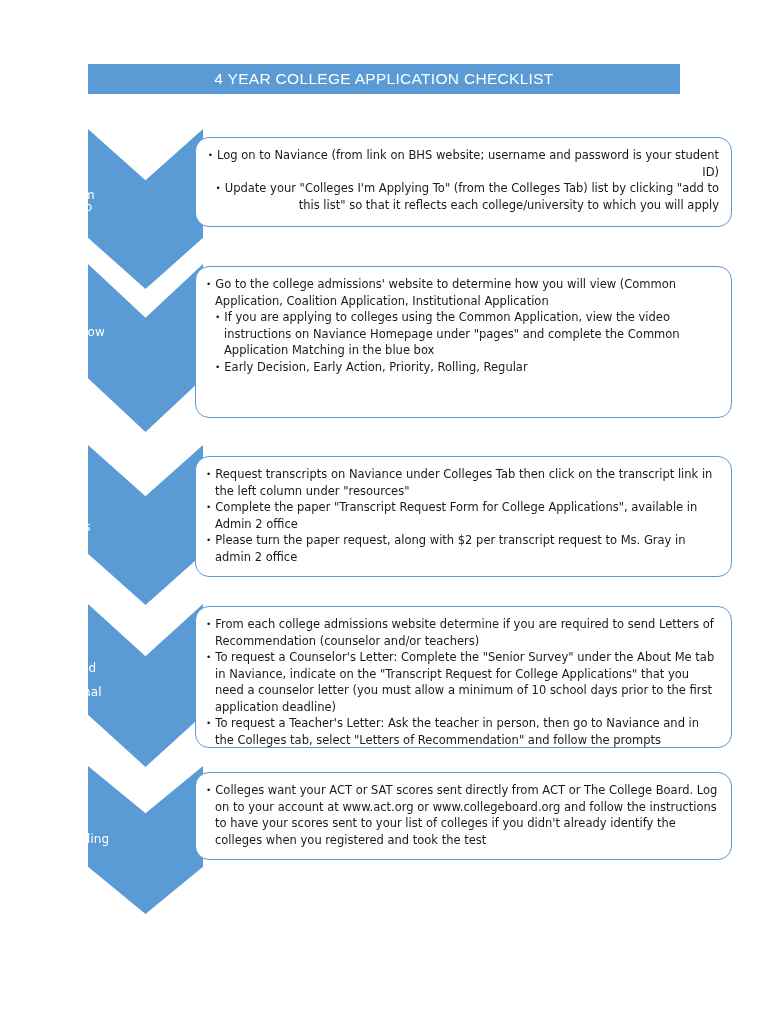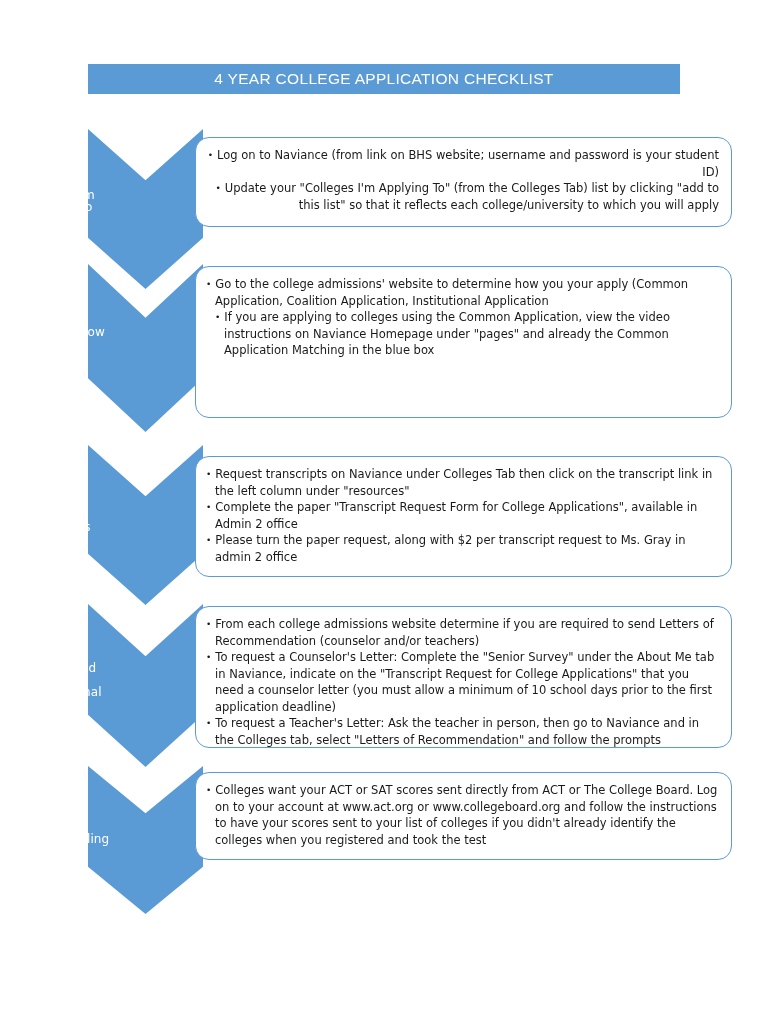--- a/index.html
+++ b/index.html
@@ -151,22 +151,23 @@
 
   <div class="chevron" id="chev-2"></div>
   <div class="chevron-label-pos" id="lbl-2">
     <div class="chevron-label">
       <span>Determine How To</span><br>
       <span>Apply</span>
     </div>
   </div>
   <div class="callout" id="box-2">
     <ul>
-      <li>Go to the college admissions' website to determine how you your apply (Common Application, Coalition Application, Institutional Application</li>
-      <li class="ind">If you are applying to colleges using the Common Application, view the video instructions on Naviance Homepage under "pages" and already the Common Application Matching in the blue box</li>
+      <li>Go to the college admissions' website to determine how you will view (Common Application, Coalition Application, Institutional Application</li>
+      <li class="ind">If you are applying to colleges using the Common Application, view the video instructions on Naviance Homepage under "pages" and complete the Common Application Matching in the blue box</li>
+      <li class="ind">Early Decision, Early Action, Priority, Rolling, Regular</li>
     </ul>
   </div>
 
   <div class="chevron" id="chev-3"></div>
   <div class="chevron-label-pos" id="lbl-3">
     <div class="chevron-label">
       <span>Request Transcripts</span>
     </div>
   </div>
   <div class="callout" id="box-3">

